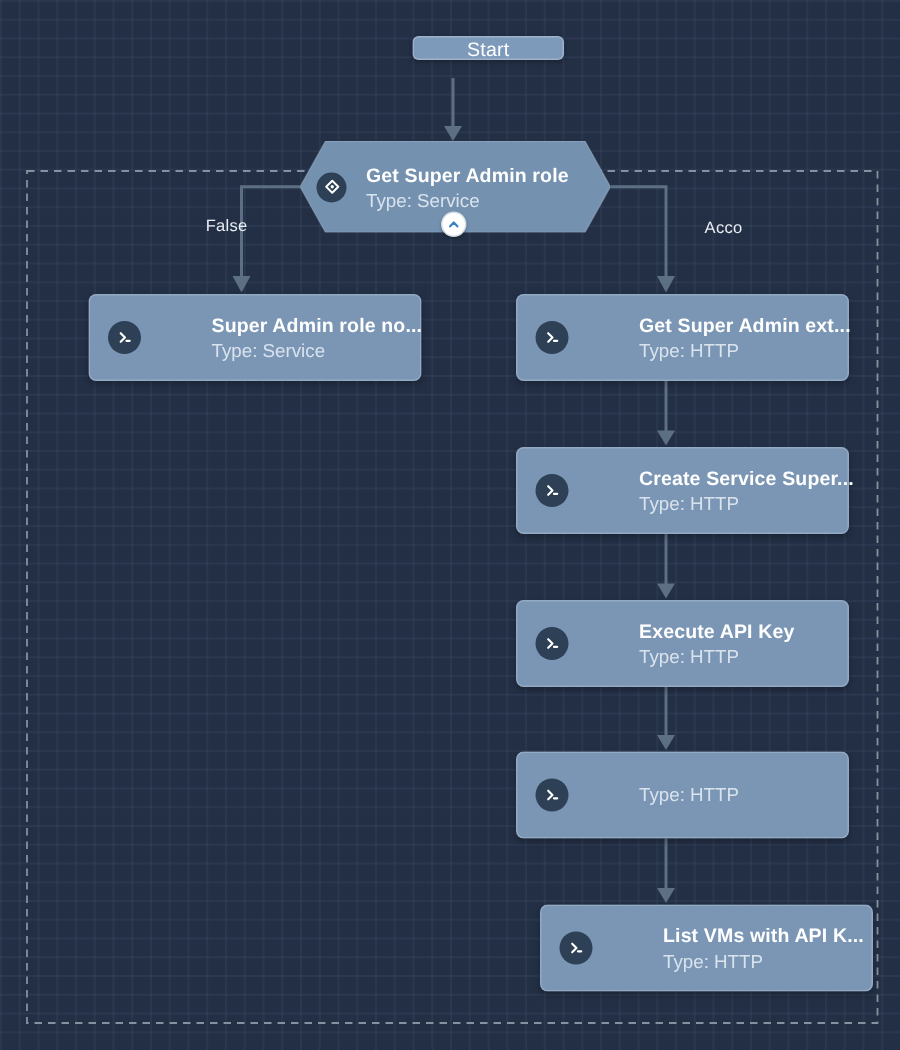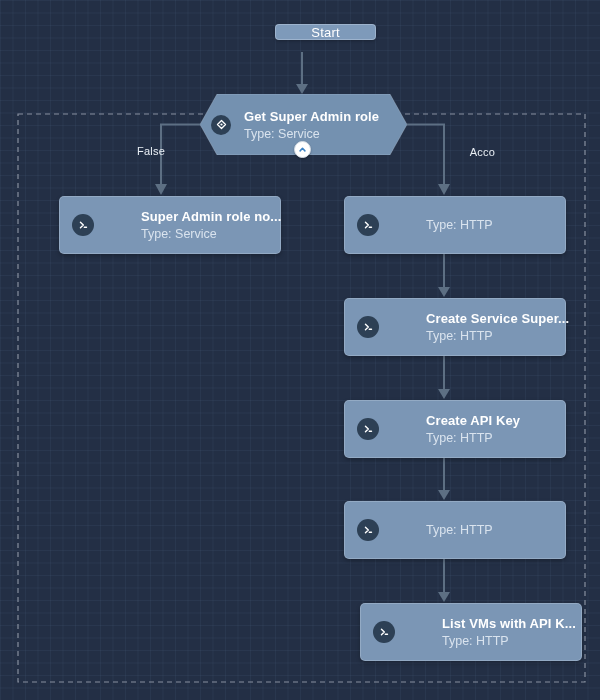--- a/index.html
+++ b/index.html
@@ -163,20 +163,21 @@
   </div>
 
   <div class="task-node n1">
     <span class="node-icon">
       <svg width="14" height="14" viewBox="0 0 22 22">
         <polyline points="7,6.5 11.5,11 7,15.5" fill="none" stroke="#ffffff" stroke-width="2.2" stroke-linecap="round" stroke-linejoin="round"></polyline>
         <line x1="13" y1="14.5" x2="16.5" y2="14.5" stroke="#ffffff" stroke-width="2.2" stroke-linecap="round"></line>
       </svg>
     </span>
     <span class="node-text">
+      <span class="node-title">Get Super Admin ext...</span>
       <span class="node-subtitle">Type: HTTP</span>
     </span>
   </div>
 
   <div class="task-node n2">
     <span class="node-icon">
       <svg width="14" height="14" viewBox="0 0 22 22">
         <polyline points="7,6.5 11.5,11 7,15.5" fill="none" stroke="#ffffff" stroke-width="2.2" stroke-linecap="round" stroke-linejoin="round"></polyline>
         <line x1="13" y1="14.5" x2="16.5" y2="14.5" stroke="#ffffff" stroke-width="2.2" stroke-linecap="round"></line>
       </svg>
@@ -188,21 +189,21 @@
   </div>
 
   <div class="task-node n3">
     <span class="node-icon">
       <svg width="14" height="14" viewBox="0 0 22 22">
         <polyline points="7,6.5 11.5,11 7,15.5" fill="none" stroke="#ffffff" stroke-width="2.2" stroke-linecap="round" stroke-linejoin="round"></polyline>
         <line x1="13" y1="14.5" x2="16.5" y2="14.5" stroke="#ffffff" stroke-width="2.2" stroke-linecap="round"></line>
       </svg>
     </span>
     <span class="node-text">
-      <span class="node-title">Create API Key</span>
+      <span class="node-title">Execute API Key</span>
       <span class="node-subtitle">Type: HTTP</span>
     </span>
   </div>
 
   <div class="task-node n4">
     <span class="node-icon">
       <svg width="14" height="14" viewBox="0 0 22 22">
         <polyline points="7,6.5 11.5,11 7,15.5" fill="none" stroke="#ffffff" stroke-width="2.2" stroke-linecap="round" stroke-linejoin="round"></polyline>
         <line x1="13" y1="14.5" x2="16.5" y2="14.5" stroke="#ffffff" stroke-width="2.2" stroke-linecap="round"></line>
       </svg>

